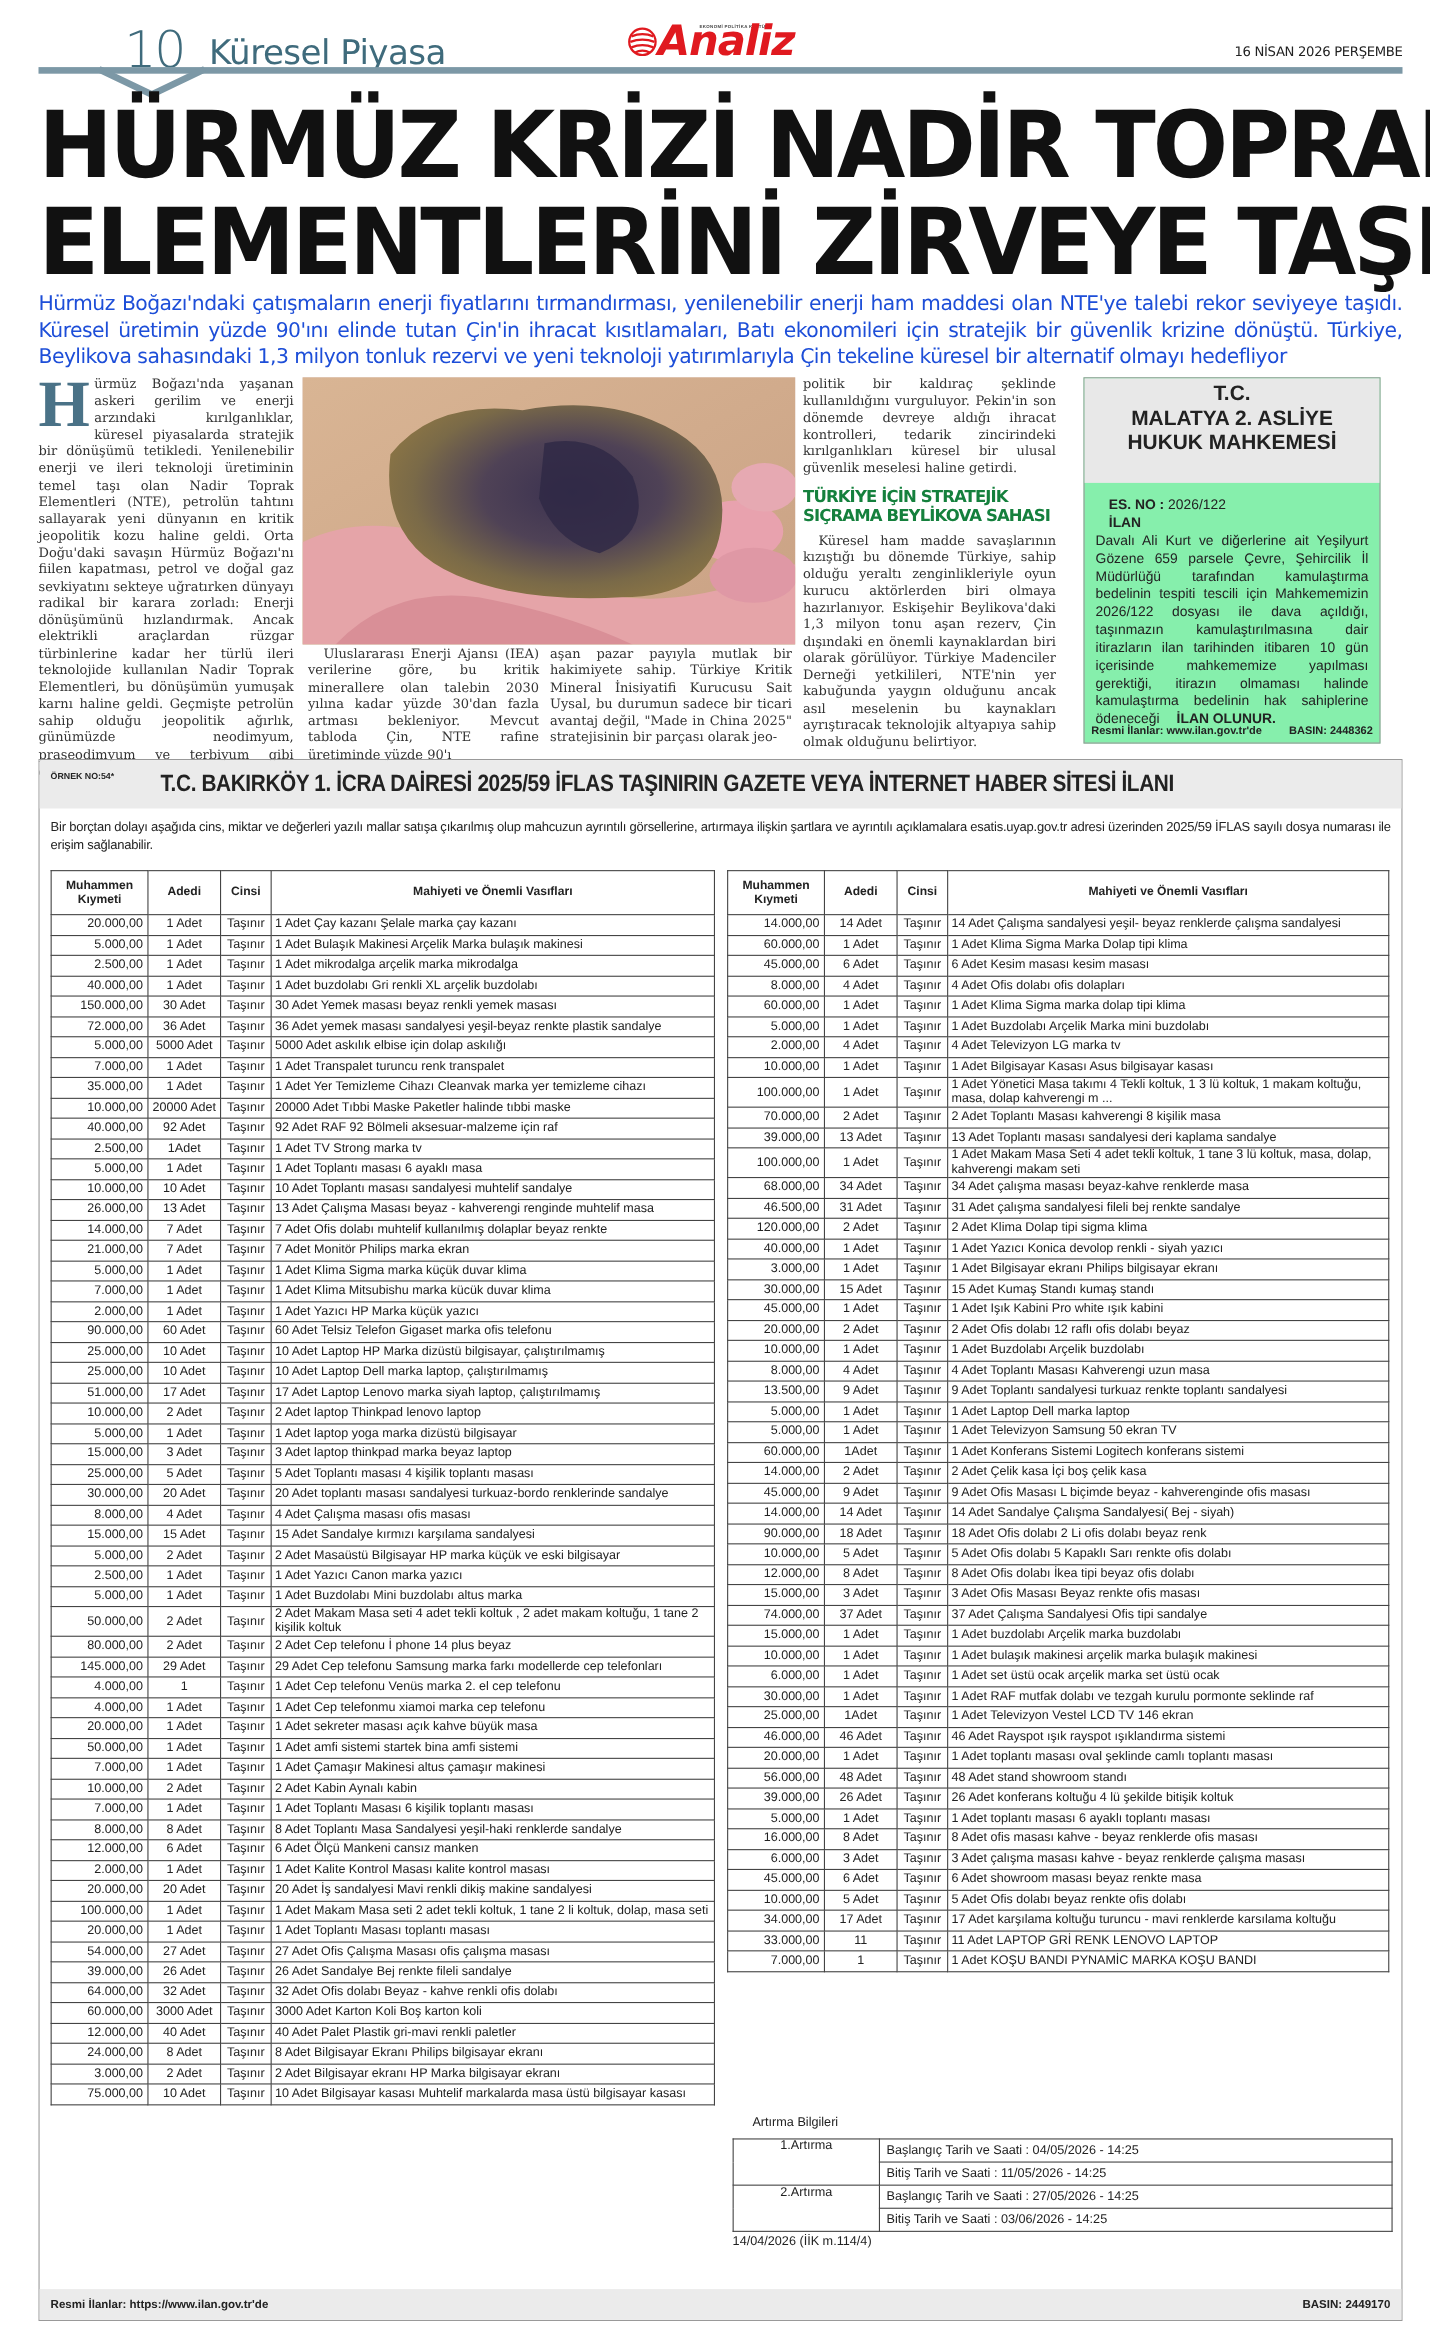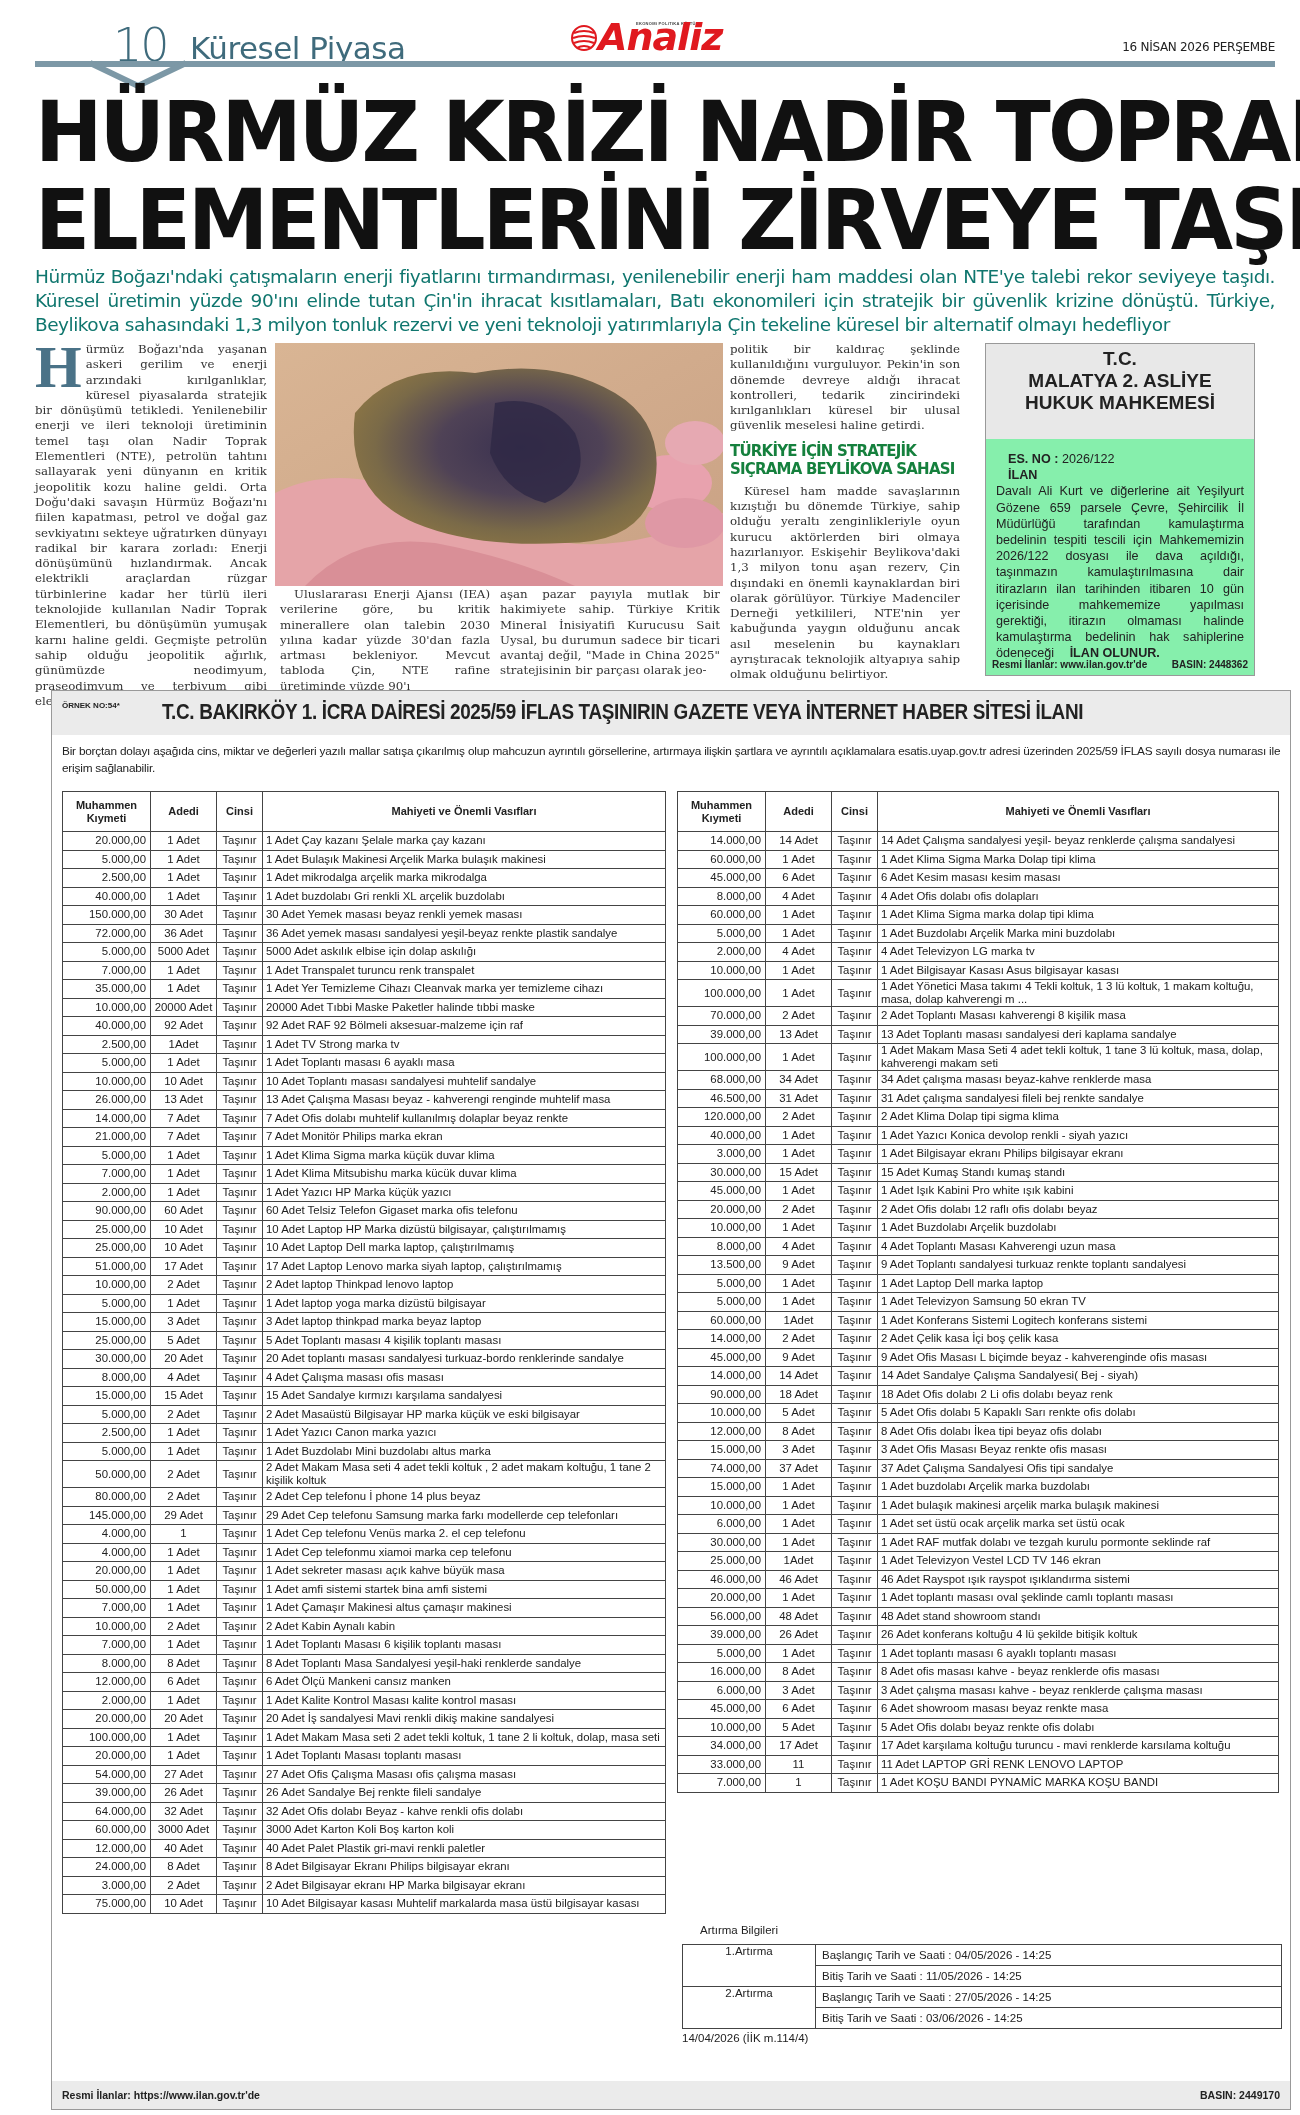--- a/index.html
+++ b/index.html
@@ -13,42 +13,42 @@
   .logo-sub { position: absolute; left: 66px; top: 3px; font-size: 4px; color: #444; font-weight: bold; letter-spacing: 0.3px; }
   .logo-text { position: absolute; left: 28px; top: -3px; font-family: "DejaVu Sans", sans-serif; font-size: 38px; font-weight: bold; color: #e0191f; letter-spacing: -1px; font-style: italic; }
   .logo-mark { position: absolute; left: 0; top: 6px; width: 28px; height: 28px; }
   .pub-date { position: absolute; right: 0; top: 22px; font-family: "DejaVu Sans", sans-serif; font-size: 12px; color: #222; letter-spacing: -0.3px; }
   .rule-bar { position: absolute; left: 35px; top: 61px; width: 1240px; height: 6px; background: #7c98a6; }
   .rule-chevron { position: absolute; left: 90px; top: 58px; width: 100px; height: 32px; }
 
   
   .headline { position: absolute; left: 35px; top: 88px; width: 1240px; font-family: "DejaVu Sans", sans-serif; font-weight: 900; font-size: 84px; line-height: 88px; letter-spacing: -3px; color: #111; transform: scaleX(0.96); transform-origin: left; text-transform: uppercase; }
   .headline .ln { display: block; white-space: nowrap; }
-  .deck { position: absolute; left: 35px; top: 265px; width: 1240px; font-family: "DejaVu Sans", sans-serif; font-size: 18.5px; line-height: 24px; color: #0f766e; letter-spacing: -0.5px; text-align: justify; }
+  .deck { position: absolute; left: 35px; top: 265px; width: 1240px; font-family: "DejaVu Sans", sans-serif; font-size: 18.5px; line-height: 24px; color: #1d4ed8; letter-spacing: -0.5px; text-align: justify; }
 
   
   .col { position: absolute; font-family: "DejaVu Serif", serif; font-size: 11.8px; line-height: 15.3px; color: #333; text-align: justify; hyphens: auto; }
   .col1 { left: 35px; top: 342px; width: 232px; }
   .dropcap { float: left; font-family: "Liberation Serif", serif; font-size: 60px; line-height: 46px; color: #4a7287; margin: 2px 4px 0 0; font-weight: bold; }
   .photo { position: absolute; left: 275px; top: 343px; width: 448px; height: 243px; overflow: hidden; background: #d7b9a5; }
   .col2 { left: 280px; top: 587px; width: 210px; text-indent: 14px; }
   .col3 { left: 500px; top: 587px; width: 220px; }
   .col4 { left: 730px; top: 342px; width: 230px; }
   .subhead { font-family: "DejaVu Sans", sans-serif; font-weight: bold; font-size: 15px; line-height: 18px; color: #15803d; letter-spacing: -0.8px; margin: 8px 0 6px; text-align: left; }
   .indent { text-indent: 14px; }
 
   
   .court-box { position: absolute; left: 985px; top: 343px; width: 270px; height: 333px; border: 1px solid #999; background: #86efac; }
   .court-head { background: #e8e8e8; height: 95px; text-align: center; font-family: "Liberation Sans", sans-serif; font-weight: bold; font-size: 19px; line-height: 22px; padding-top: 4px; color: #222; }
   .court-body { padding: 12px 10px 0 10px; font-family: "Liberation Sans", sans-serif; font-size: 12.6px; line-height: 16.2px; color: #222; text-align: justify; }
   .court-body .b { font-weight: bold; padding-left: 12px; }
   .court-foot { position: absolute; bottom: 0; left: 0; right: 0; height: 20px; padding: 4px 6px 0; font-size: 10px; font-weight: bold; display: flex; justify-content: space-between; color: #222; }
 
   
-  .auction { position: absolute; left: 35px; top: 690px; width: 1240px; height: 1420px; border: 1px solid #999; margin-left: 16px; }
+  .auction { position: absolute; left: 35px; top: 690px; width: 1240px; height: 1420px; border: 1px solid #999; }
   .auction-head { height: 44px; background: #ebebeb; position: relative; }
   .sample-no { position: absolute; left: 10px; top: 10px; font-size: 8px; font-weight: bold; color: #222; }
   .auction-title { position: absolute; left: 110px; top: 9px; font-size: 21.5px; font-weight: bold; color: #222; letter-spacing: -0.4px; transform: scaleX(0.88); transform-origin: left; white-space: nowrap; }
   .auction-intro { position: absolute; left: 10px; top: 52px; width: 1220px; font-size: 11.8px; line-height: 17px; color: #222; letter-spacing: -0.2px; }
 
   table.items { position: absolute; border-collapse: collapse; font-size: 11.4px; color: #222; }
   table.items th, table.items td { border: 1px solid #444; padding: 0 3px; vertical-align: middle; line-height: 13px; }
   table.items th { font-weight: bold; font-size: 11px; height: 40px; text-align: center; }
   table.items th.desc-h { text-align: center; }
   table.items td { height: 18.5px; }

